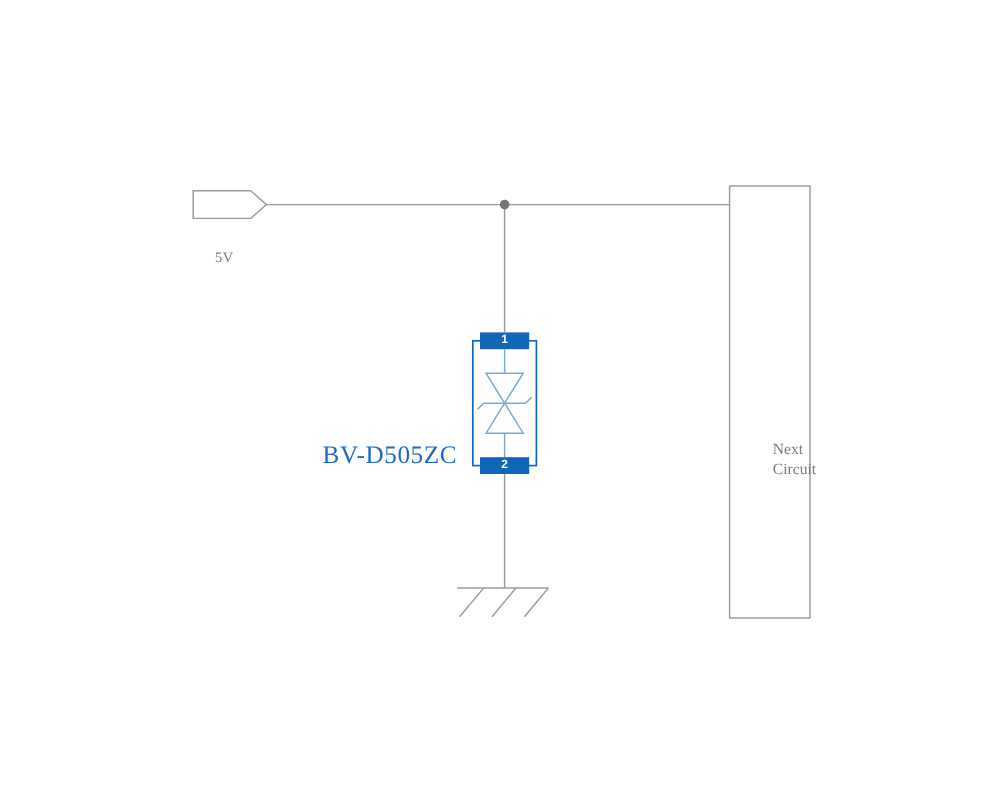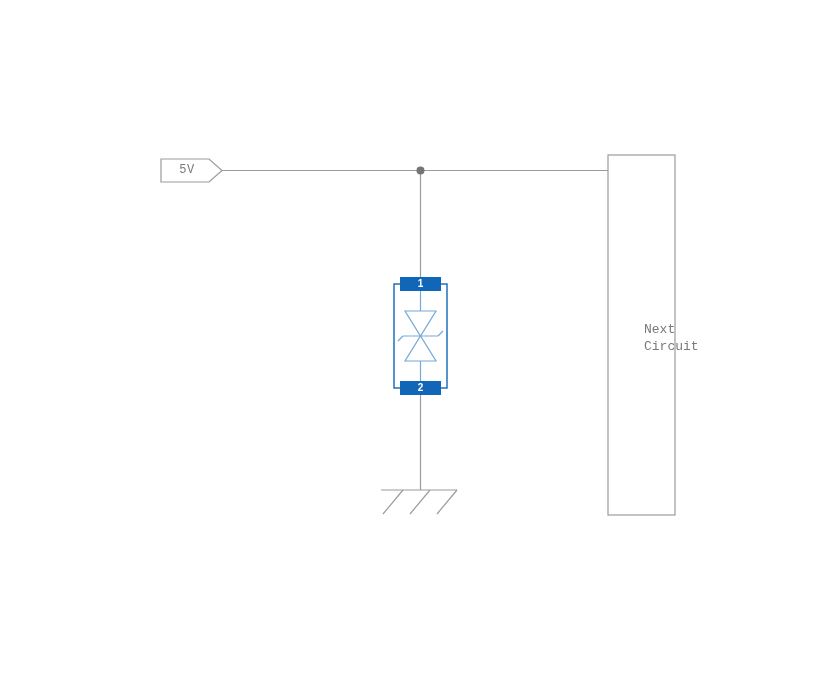--- a/index.html
+++ b/index.html
@@ -23,21 +23,22 @@
   .wire        { stroke: #9b9b9b; stroke-width: 1.2; fill: none; }
   .outline     { stroke: #9b9b9b; stroke-width: 1.2; fill: #ffffff; }
   .junction    { fill: #757575; stroke: none; }
   .dev-body    { fill: #ffffff; stroke: #1266b8; stroke-width: 1.4; }
   .dev-term    { fill: #1266b8; stroke: none; }
   .dev-sym     { stroke: #74a9d8; stroke-width: 1.2; fill: none; }
 
   .txt {
     position: absolute;
     color: #7a7a7a;
-    font-family: Liberation Mono, monospace;
+    font-family: Liberation Serif, serif;
+    margin-top: 44px;
   }
   .net-label {
     left: 163px;
     top: 163px;
     width: 48px;
     text-align: center;
     font-size: 12px;
     letter-spacing: 0.5px;
   }
   .ref-label {
@@ -107,20 +108,21 @@
     <g>
       <line class="wire" x1="381" y1="490" x2="457" y2="490"></line>
       <line class="wire" x1="403" y1="490" x2="383" y2="514"></line>
       <line class="wire" x1="430" y1="490" x2="410" y2="514"></line>
       <line class="wire" x1="457" y1="490" x2="437" y2="514"></line>
     </g>
   </svg>
 
   <div class="txt net-label">5V</div>
 
+  <div class="txt ref-label">BV-D505ZC</div>
 
   <div class="pin-label pin-top">1</div>
 
   <div class="pin-label pin-bottom">2</div>
 
   <div class="txt next-circuit-text">
     <div>Next</div>
     <div>Circuit</div>
   </div>
 

